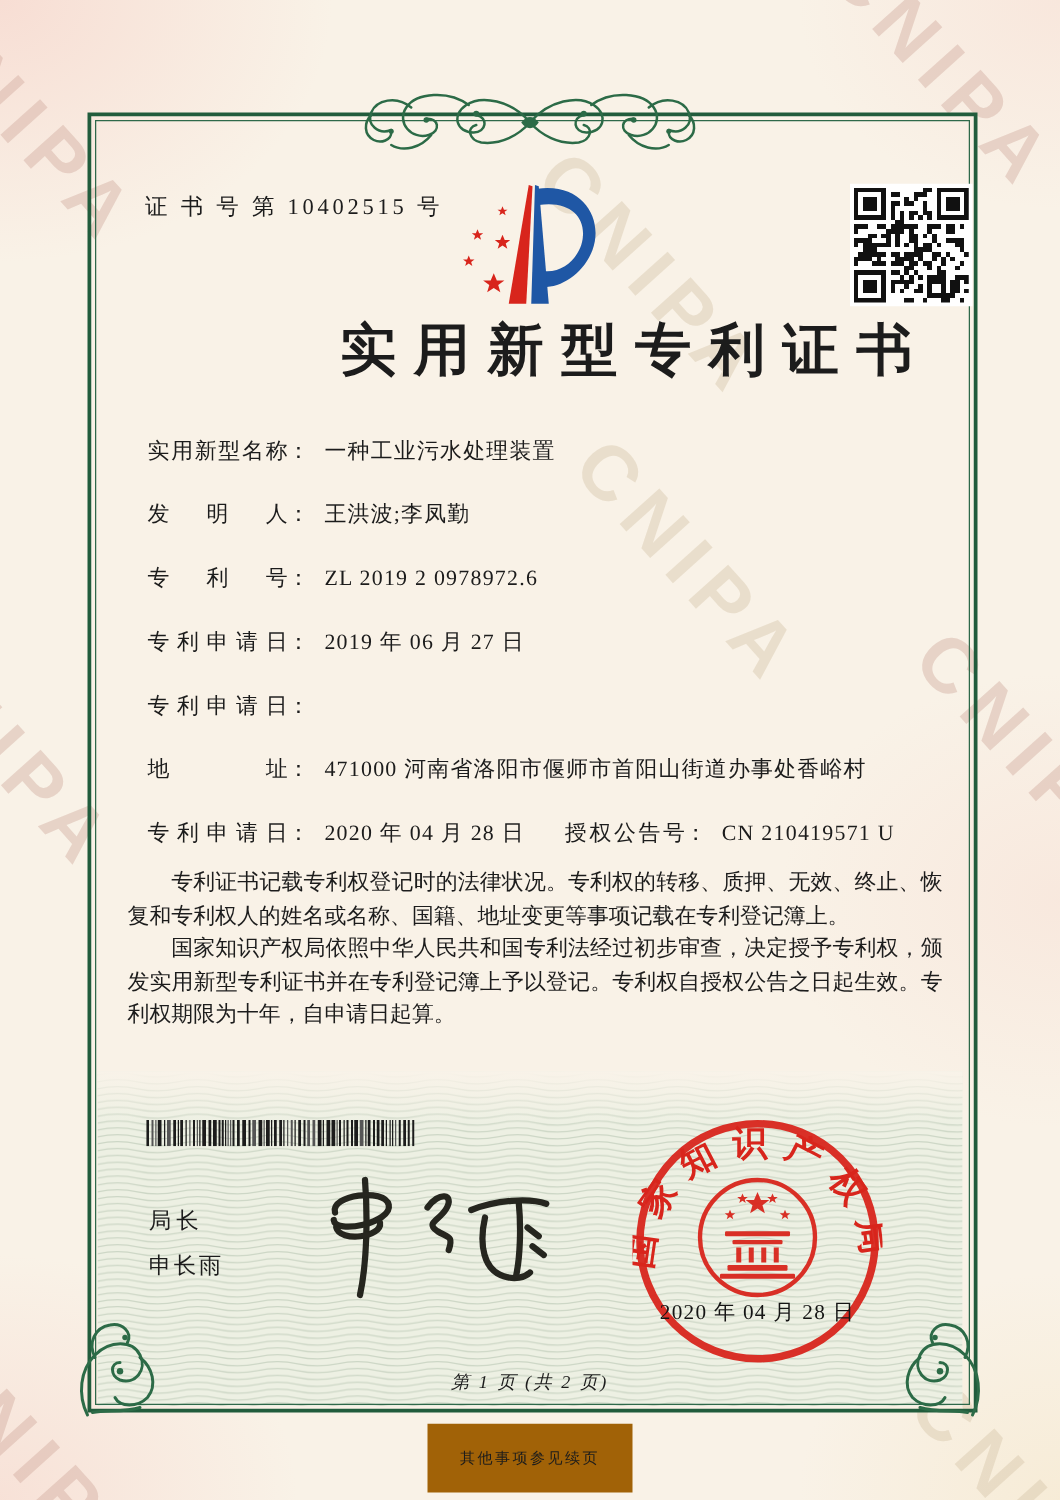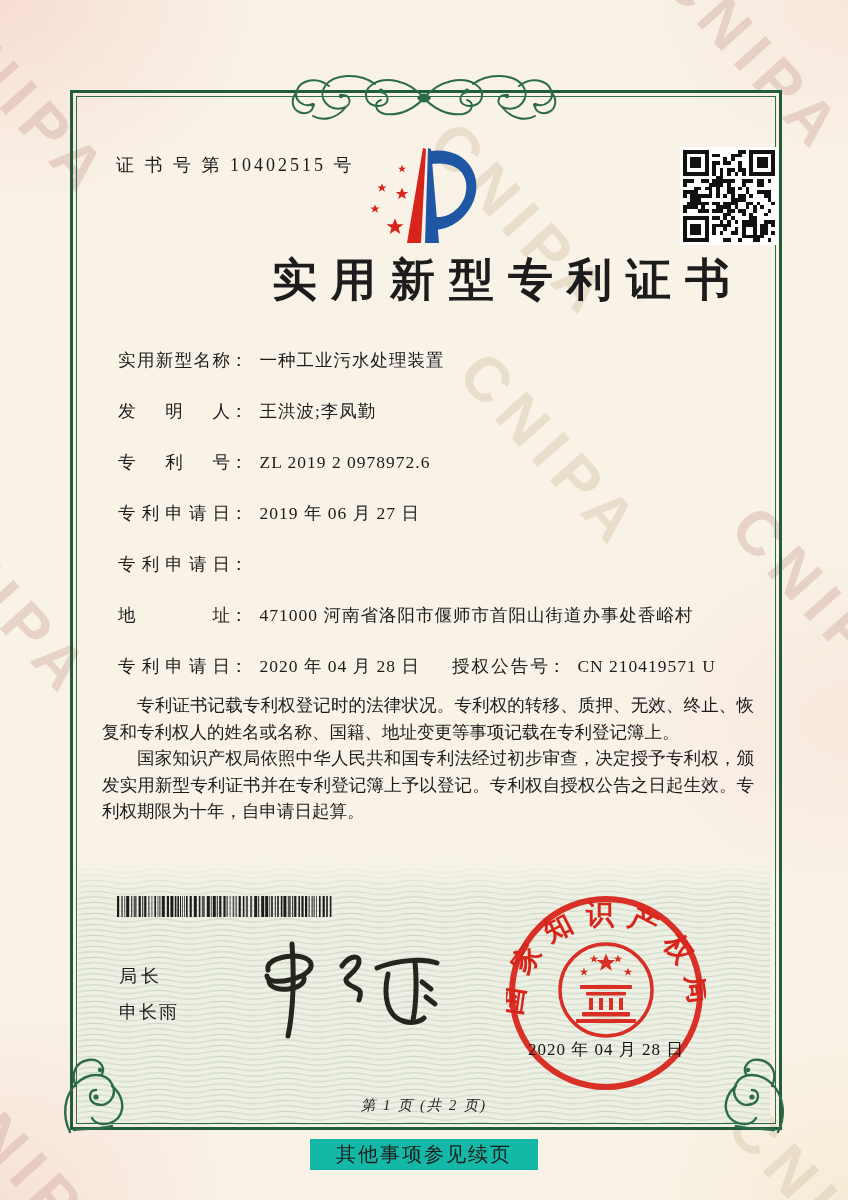--- a/index.html
+++ b/index.html
@@ -74,21 +74,21 @@
   .sig-name{position:absolute;left:119px;top:1000px;font-size:18px;letter-spacing:2px;z-index:3;}
   .signature{position:absolute;left:238px;top:936px;width:210px;height:105px;z-index:3;}
 
   .seal{position:absolute;left:506px;top:893px;width:200px;height:200px;z-index:4;}
   .seal-date{position:absolute;left:502px;top:1038px;width:208px;text-align:center;
     font-size:17px;letter-spacing:1px;color:#141414;z-index:5;}
 
   .page-num{position:absolute;left:0;width:848px;top:1096px;text-align:center;
     font-size:14.5px;letter-spacing:2px;z-index:3;font-style:italic;}
   .cont-note{position:absolute;left:50%;transform:translateX(-50%);top:1139px;
-    background:#14b8a6;padding:2px 26px;font-size:20px;letter-spacing:2px;z-index:3;}
+    background:#a16207;padding:19px 26px;font-size:12px;letter-spacing:2px;z-index:3;}
 </style>
 </head>
 <body>
 
 <div class="tint"></div>
 
 <div class="wm pink wm1">CNIPA</div>
 <div class="wm pink wm2">CNIPA</div>
 <div class="wm tan wm3">CNIPA</div>
 <div class="wm tan wm4">CNIPA</div>

